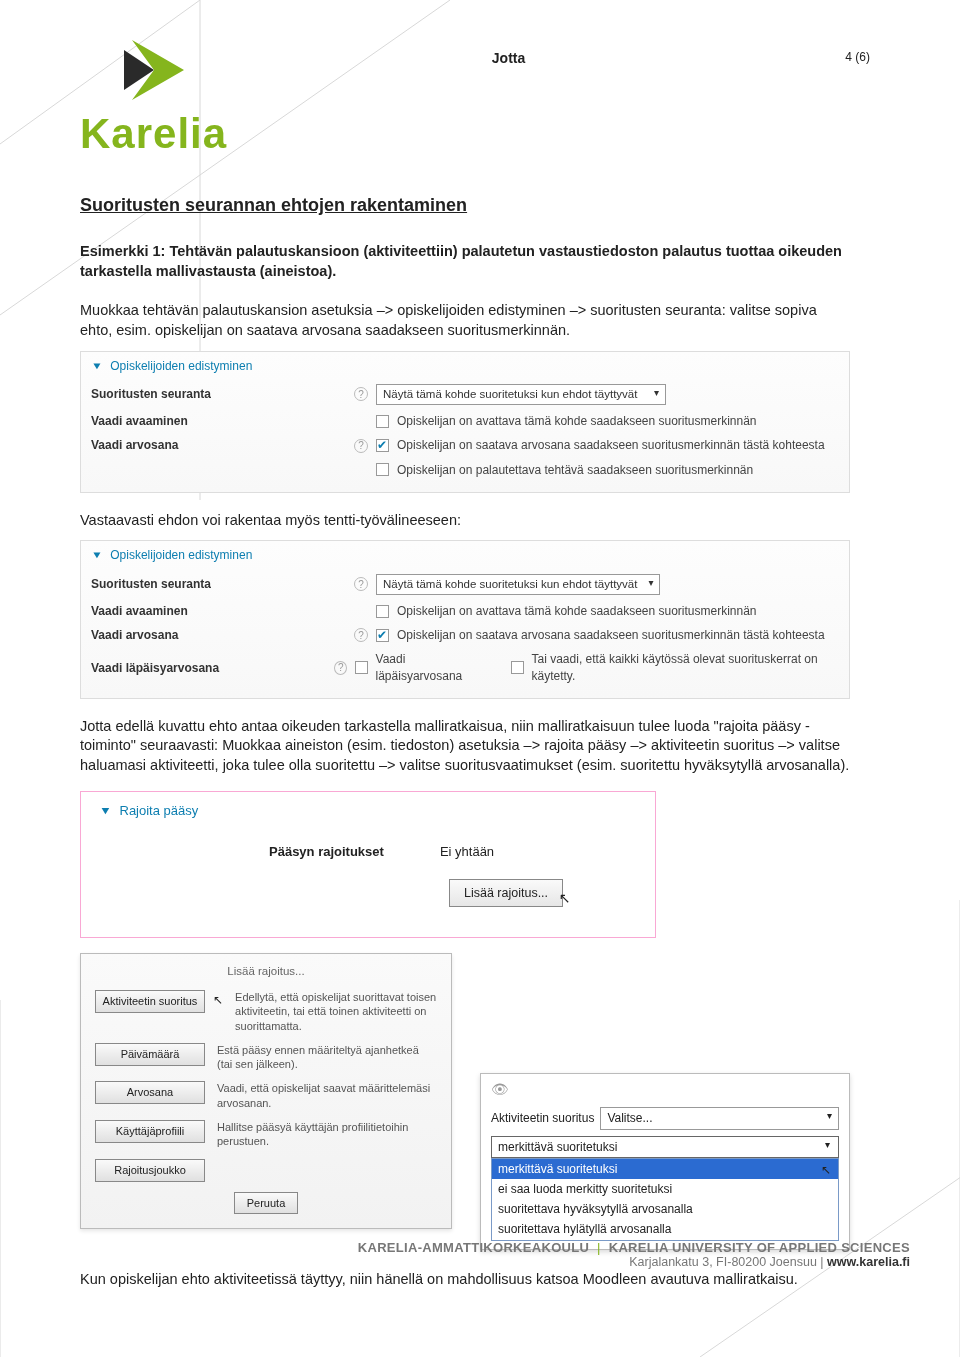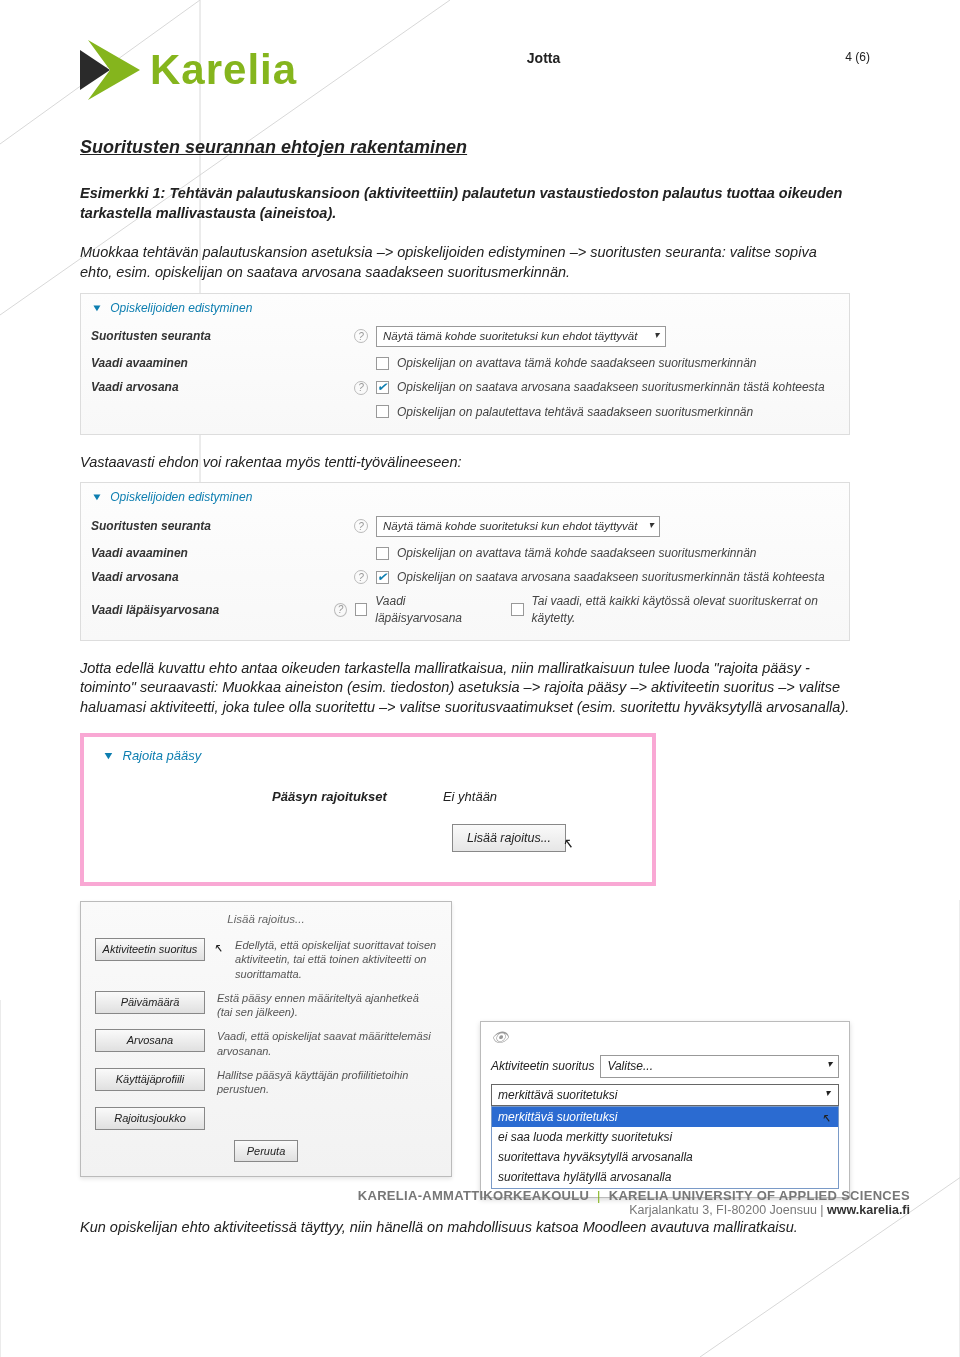--- a/index.html
+++ b/index.html
@@ -17,27 +17,27 @@
     position: absolute; inset: 0; pointer-events: none; z-index: 0;
   }
   .bg-lines line { stroke: #d8d8d8; stroke-width: 1; }
   .content { position: relative; z-index: 1; padding: 0 0 0 0; }
 
   .header-row {
     display: flex; align-items: flex-start;
     padding: 40px 90px 0 80px;
   }
   .logo-wrap { flex: 0 0 auto; }
-  .logo { display: flex; align-items: center; gap: 10px; }
+  .logo { display: flex; align-items: center; gap: 10px; flex-direction: column; }
   .logo svg { width: 60px; height: 60px; }
   .logo-text { font-size: 42px; font-weight: 900; color: #85b51d; letter-spacing: 1px; }
   .hdr-center { flex: 1; text-align: center; font-size: 14px; margin-top: 10px; font-weight: bold;}
   .hdr-right { flex: 0 0 80px; text-align: right; font-size: 12px; margin-top: 10px; }
 
-  .main { padding: 35px 110px 0 80px; line-height: 1.35; font-style: italic; }
+  .main { padding: 35px 110px 0 80px; line-height: 1.35; }
   h1.title { font-size: 18px; font-weight: bold; text-decoration: underline; margin-bottom: 25px; }
   p.bold { font-weight: bold; margin-bottom: 20px; font-size: 14.5px; }
   p.para { margin-bottom: 10px; font-size: 14.5px; }
 
   
   .panel {
     border: 1px solid #ddd; background: #fff;
     padding: 6px 10px 10px 10px; margin: 6px 0 18px 0;
     font-size: 12px;
     background: linear-gradient(#fdfdfd,#f8f8f8);
@@ -53,21 +53,21 @@
     border: 1px solid #999; background: #fff; font-size: 11.5px;
     padding: 2px 22px 2px 6px; min-width: 290px; position: relative; color:#333;
   }
   .sel::after { content:"▾"; position:absolute; right:6px; top:1px; font-size:10px; color:#333;}
   .chk { width:13px; height:13px; border:1px solid #999; background:#fff; display:inline-block; position:relative; }
   .chk.on::after { content:"✔"; position:absolute; left:0; top:-3px; font-size:12px; color:#0d7eb0; }
   .opt-text { font-size: 12px; color:#444; }
 
   
   .panel2 {
-    border: 4px solid #f9a8d4; padding: 10px 18px 30px 18px;
+    border: 1px solid #f9a8d4; padding: 10px 18px 30px 18px;
     background: #fff; margin: 15px 0 15px 0;
     width: 576px; font-size: 13px;
   }
   .panel2 .hd { color:#0d7eb0; font-size:13px; margin-bottom: 12px;}
   .panel2 .tri { display:inline-block; transform: scaleY(0.8); margin-right:4px;}
   .panel2 .inner { display:flex; gap: 56px; margin-left: 170px; margin-top: 24px;}
   .panel2 .lbl2 { font-weight: bold; }
   .panel2 .btn {
     border:1px solid #888; background:linear-gradient(#fafafa,#e6e6e6);
     padding: 5px 14px; font-size:12.5px; margin-top: 18px; margin-left: 350px;

